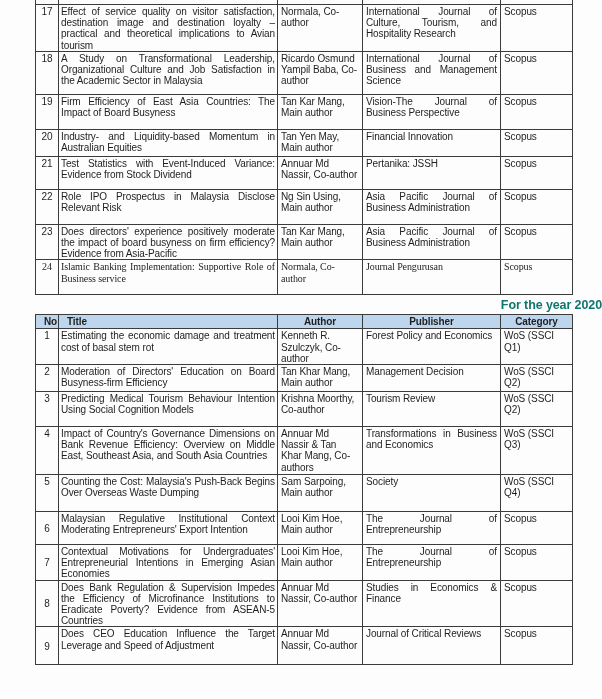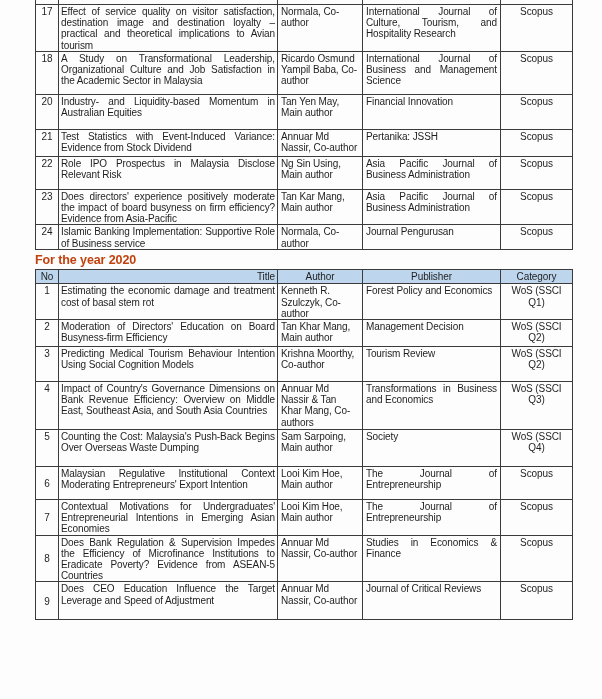--- a/index.html
+++ b/index.html
@@ -30,63 +30,64 @@
   col.c-category{width:72px;}
   td,th{
     border:1px solid var(--border);
     vertical-align:top;
     padding:1px 3px 0 3px;
     overflow:hidden;
   }
   .col-title{text-align:justify;padding:1px 2px 0 2px;}
   .col-publisher{text-align:justify;}
   .col-no{text-align:center;margin-top:28px;}
-  .col-category{text-align:center;}
+  .col-category{}
   .col-author{text-align:left;}
   
   tr.cutoff td{border-top:none;height:4px;padding:0;}
   
   #t1 tbody tr:nth-child(2){height:45px;}
   #t1 tbody tr:nth-child(3){height:43px;}
   #t1 tbody tr:nth-child(4){height:35px;}
   #t1 tbody tr:nth-child(5){height:27px;}
   #t1 tbody tr:nth-child(6){height:33px;}
   #t1 tbody tr:nth-child(7){height:35px;}
   #t1 tbody tr:nth-child(8){height:25px;}
-  #t1 tbody tr:nth-child(9){height:35px;}
+  #t1 tbody tr:nth-child(9){height:35px;font-family:Liberation Serif, serif;}
   #t1 tbody tr:nth-child(10){height:37px;}
   
   #t1 tbody tr:nth-child(10) .col-title{text-align:left;}
   
   #t2 thead th{
     background:var(--header-bg);
-    font-weight:normal;
+    font-weight:bold;
     text-align:center;
     height:13px;
-    padding:0 2px;
+    padding:0 8px;
     vertical-align:middle;
   }
-  #t2 thead th.col-title{text-align:right;}
+  #t2 thead th.col-title{text-align:left;}
   #t2 tbody tr:nth-child(1){height:35px;}
   #t2 tbody tr:nth-child(2){height:27px;}
   #t2 tbody tr:nth-child(3){height:35px;}
   #t2 tbody tr:nth-child(4){height:48px;}
   #t2 tbody tr:nth-child(5){height:37px;}
   #t2 tbody tr:nth-child(6){height:33px;}
   #t2 tbody tr:nth-child(7){height:34px;}
   #t2 tbody tr:nth-child(8){height:46px;}
   #t2 tbody tr:nth-child(9){height:38px;}
   
   #t2 tbody tr:nth-child(n+6) .col-no{vertical-align:middle;}
   .section-heading{
     font-size:12.5px;
     font-weight:bold;
     letter-spacing:-0.1px;
     margin:3px 0 2px 0;
-    color:#c2410c;
+    color:#0f766e;
+    text-align:right;
   }
 </style>
 </head>
 <body>
 
 <div class="sheet">
 
   <table id="t1">
     <colgroup>
       <col class="c-no">
@@ -108,20 +109,27 @@
           <td class="col-title">Effect of service quality on visitor satisfaction, destination image and destination loyalty – practical and theoretical implications to Avian tourism</td>
           <td class="col-author">Normala, Co-author</td>
           <td class="col-publisher">International Journal of Culture, Tourism, and Hospitality Research</td>
           <td class="col-category">Scopus</td>
         </tr>
         <tr>
           <td class="col-no">18</td>
           <td class="col-title">A Study on Transformational Leadership, Organizational Culture and Job Satisfaction in the Academic Sector in Malaysia</td>
           <td class="col-author">Ricardo Osmund Yampil Baba, Co-author</td>
           <td class="col-publisher">International Journal of Business and Management Science</td>
+          <td class="col-category">Scopus</td>
+        </tr>
+        <tr>
+          <td class="col-no">19</td>
+          <td class="col-title">Firm Efficiency of East Asia Countries: The Impact of Board Busyness</td>
+          <td class="col-author">Tan Kar Mang, Main author</td>
+          <td class="col-publisher">Vision-The Journal of Business Perspective</td>
           <td class="col-category">Scopus</td>
         </tr>
         <tr>
           <td class="col-no">20</td>
           <td class="col-title">Industry- and Liquidity-based Momentum in Australian Equities</td>
           <td class="col-author">Tan Yen May, Main author</td>
           <td class="col-publisher">Financial Innovation</td>
           <td class="col-category">Scopus</td>
         </tr>
         <tr>

